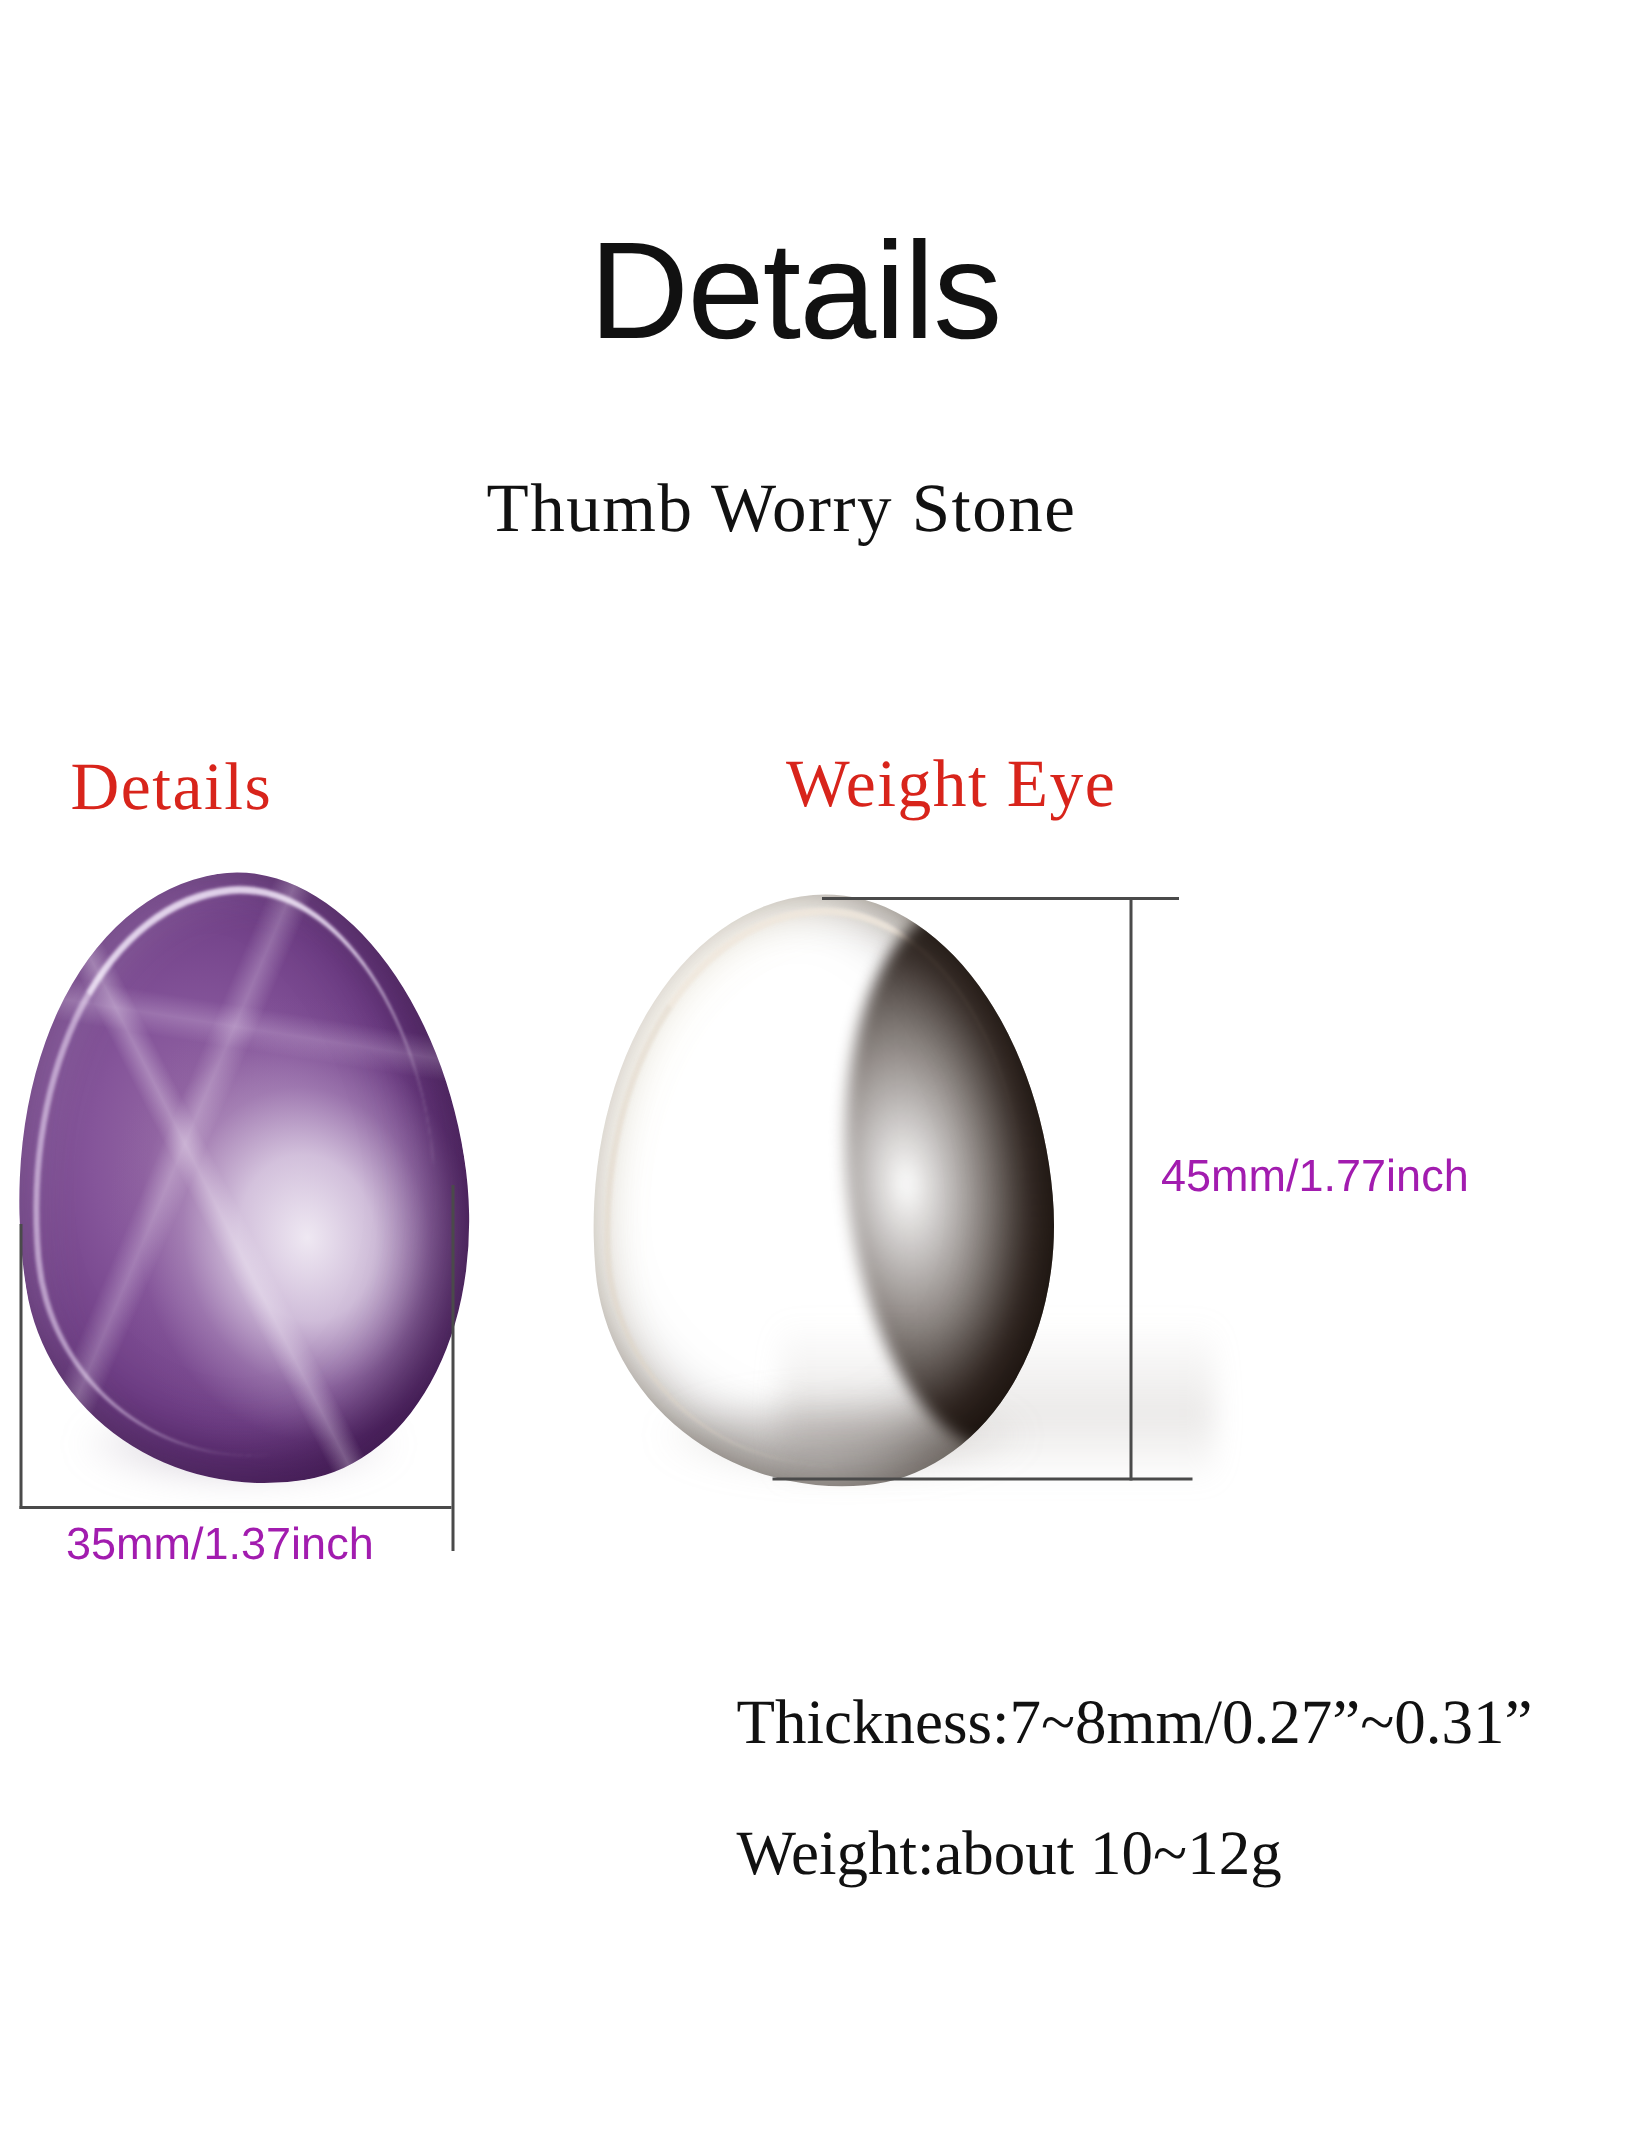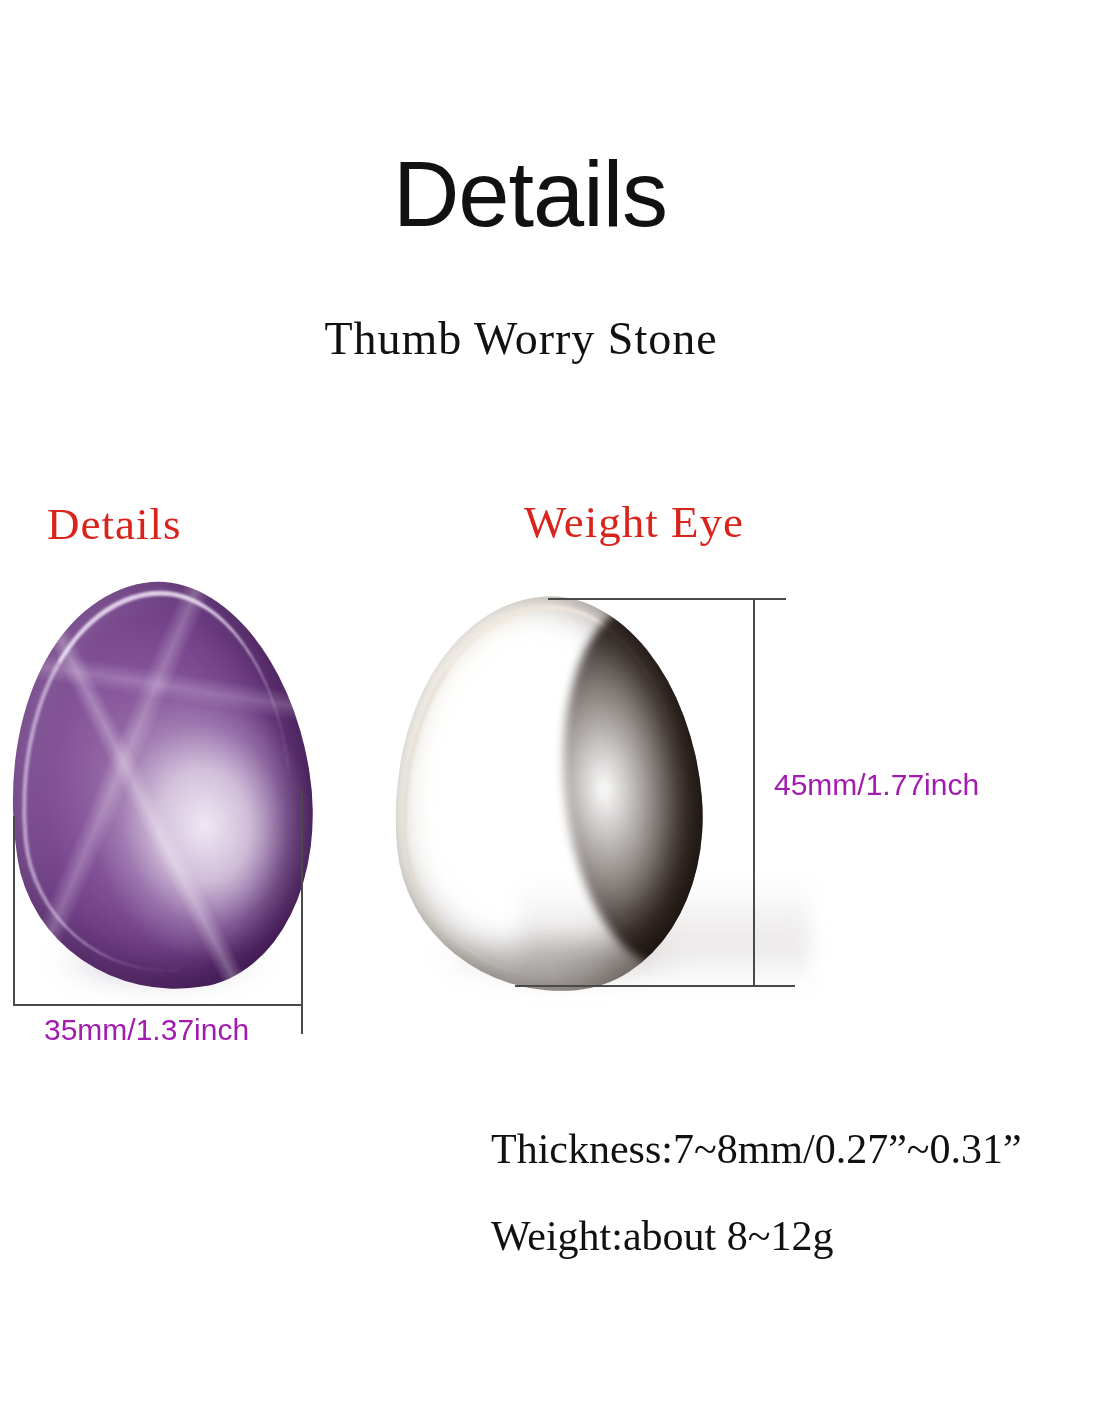--- a/index.html
+++ b/index.html
@@ -296,15 +296,15 @@
   <div class="dim-text" id="dim-width-text">35mm/1.37inch</div>
 
   <div class="rule-h" id="tigereye-rule-top"></div>
   <div class="rule-h" id="tigereye-rule-bottom"></div>
   <div class="rule-v" id="tigereye-rule-vert"></div>
 
   <div class="dim-text" id="dim-height-text">45mm/1.77inch</div>
 
   <div class="spec" id="spec-thickness">Thickness:7~8mm/0.27”~0.31”</div>
 
-  <div class="spec" id="spec-weight">Weight:about 8~12g</div>
+  <div class="spec" id="spec-weight">Weight:about 10~12g</div>
 
 </div>
 
 </body></html>

